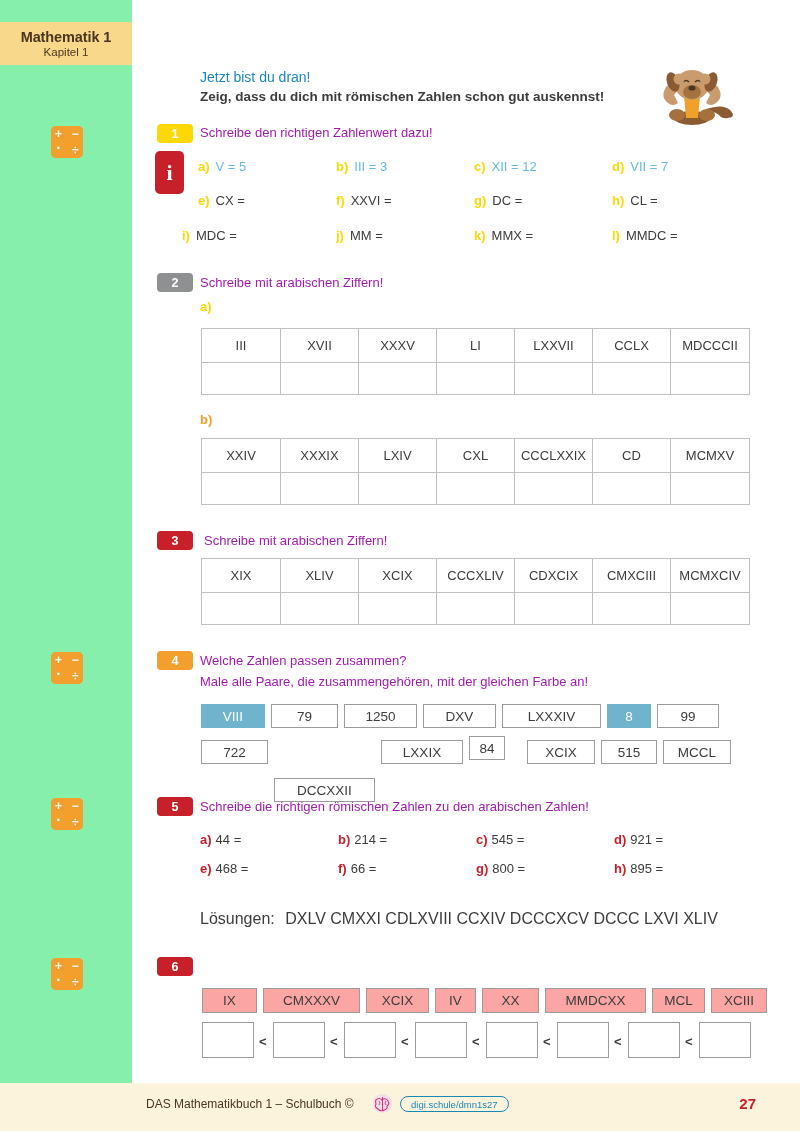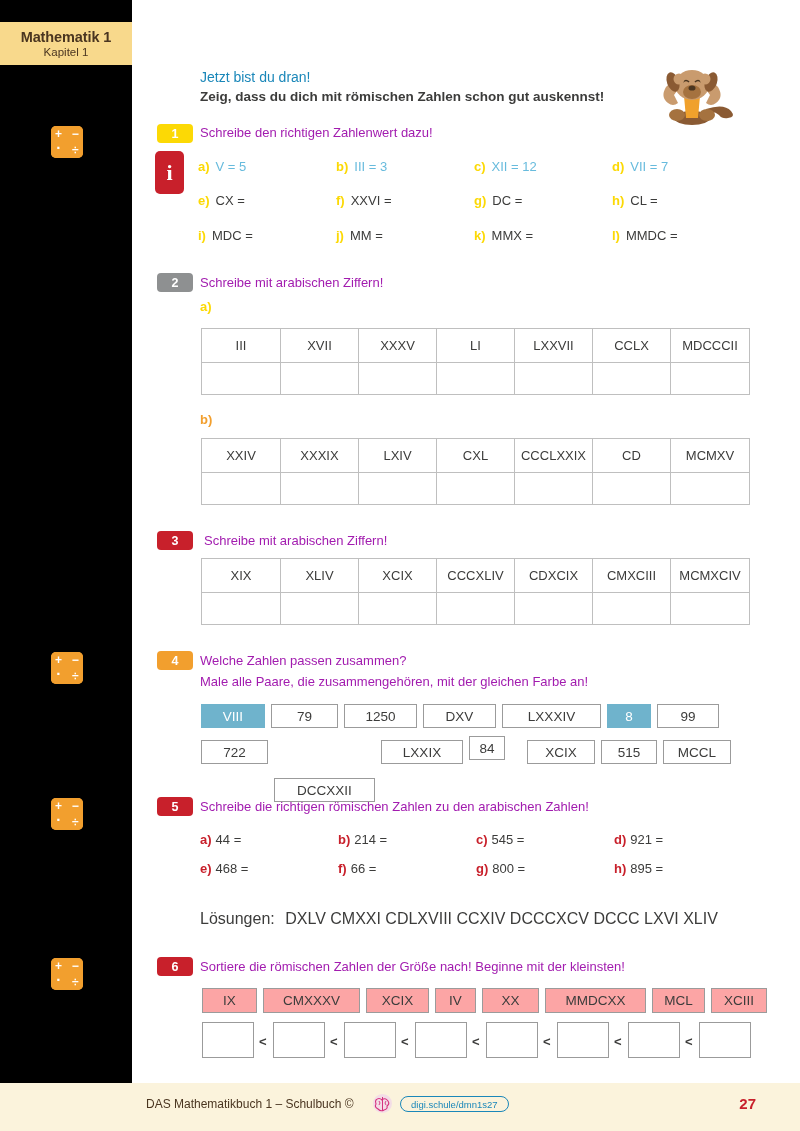--- a/index.html
+++ b/index.html
@@ -7,21 +7,21 @@
     width: 800px; height: 1131px;
     background: #ffffff;
     font-family: "Liberation Sans", sans-serif;
     overflow: hidden;
   }
   .page { position: relative; width: 800px; height: 1131px; background:#fff; }
 
   
   .sidebar {
     position: absolute; left: 0; top: 0; width: 132px; height: 1083px;
-    background: #000000;
+    background: #86efac;
   }
   .sidebar-header {
     position: absolute; left: 0; top: 22px; width: 132px; height: 43px;
     background: #F8D98C;
     display: flex; flex-direction: column; align-items: center; justify-content: center;
   }
   .sb-title { font-size: 14.5px; font-weight: bold; color: #4A3520; letter-spacing: -.1px; }
   .sb-sub   { font-size: 11.5px; color: #4A3520; margin-top: 1px; }
 
   .calc-icon {
@@ -203,21 +203,21 @@
     <div class="ex1-item" style="left:66px;  top:159px;"><span class="lab">a)</span><span class="val-blue">V = 5</span></div>
     <div class="ex1-item" style="left:204px; top:159px;"><span class="lab">b)</span><span class="val-blue">III = 3</span></div>
     <div class="ex1-item" style="left:342px; top:159px;"><span class="lab">c)</span><span class="val-blue">XII = 12</span></div>
     <div class="ex1-item" style="left:480px; top:159px;"><span class="lab">d)</span><span class="val-blue">VII = 7</span></div>
 
     <div class="ex1-item" style="left:66px;  top:193px;"><span class="lab">e)</span><span class="val-dark">CX =</span></div>
     <div class="ex1-item" style="left:204px; top:193px;"><span class="lab">f)</span><span class="val-dark">XXVI =</span></div>
     <div class="ex1-item" style="left:342px; top:193px;"><span class="lab">g)</span><span class="val-dark">DC =</span></div>
     <div class="ex1-item" style="left:480px; top:193px;"><span class="lab">h)</span><span class="val-dark">CL =</span></div>
 
-    <div class="ex1-item" style="left:66px;  top:228px;"><span class="lab">i)</span><span class="val-dark">MDC =</span></div>
+    <div class="ex1-item" style="left:50px;  top:228px;"><span class="lab">i)</span><span class="val-dark">MDC =</span></div>
     <div class="ex1-item" style="left:204px; top:228px;"><span class="lab">j)</span><span class="val-dark">MM =</span></div>
     <div class="ex1-item" style="left:342px; top:228px;"><span class="lab">k)</span><span class="val-dark">MMX =</span></div>
     <div class="ex1-item" style="left:480px; top:228px;"><span class="lab">l)</span><span class="val-dark">MMDC =</span></div>
 
     <div class="badge gray" style="left:25px; top:273px;">2</div>
     <div class="task-text" style="left:68px; top:275px;">Schreibe mit arabischen Ziffern!</div>
 
     <div class="sublabel yellow" style="left:68px; top:299px;">a)</div>
 
     <table class="rom" style="left:69px; top:328px; width:548px;">
@@ -353,21 +353,20 @@
     <div class="ex5-item" style="left:206px; top:861px;"><span class="lab">f)</span><span>66 =</span></div>
     <div class="ex5-item" style="left:344px; top:861px;"><span class="lab">g)</span><span>800 =</span></div>
     <div class="ex5-item" style="left:482px; top:861px;"><span class="lab">h)</span><span>895 =</span></div>
 
     <div class="loesungen" style="left:68px; top:910px;">
       <span>Lösungen:</span>
       <span style="margin-left:6px">DXLV  CMXXI  CDLXVIII  CCXIV  DCCCXCV  DCCC  LXVI  XLIV</span>
     </div>
 
     <div class="badge red" style="left:25px; top:957px;">6</div>
-    <div class="task-text" style="left:68px; top:959px;">Sortiere die römischen Zahlen der Größe nach! Beginne mit der kleinsten!</div>
 
     <div class="sbox" style="left:70px;  top:988px; width:55px;">IX</div>
     <div class="sbox" style="left:131px; top:988px; width:97px;">CMXXXV</div>
     <div class="sbox" style="left:234px; top:988px; width:63px;">XCIX</div>
     <div class="sbox" style="left:303px; top:988px; width:41px;">IV</div>
     <div class="sbox" style="left:350px; top:988px; width:57px;">XX</div>
     <div class="sbox" style="left:413px; top:988px; width:101px;">MMDCXX</div>
     <div class="sbox" style="left:520px; top:988px; width:53px;">MCL</div>
     <div class="sbox" style="left:579px; top:988px; width:56px;">XCIII</div>
 

